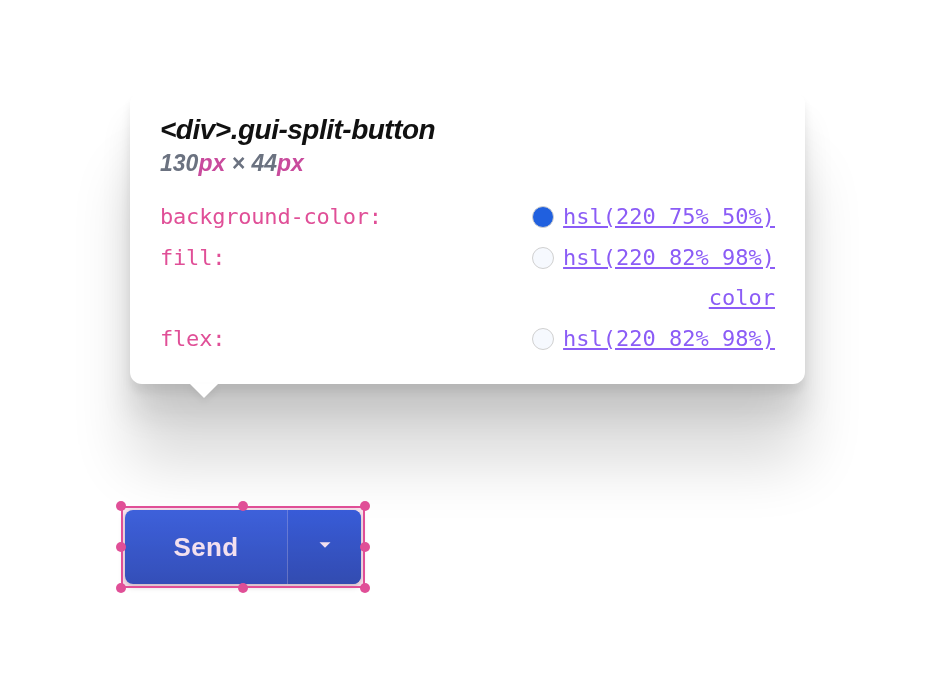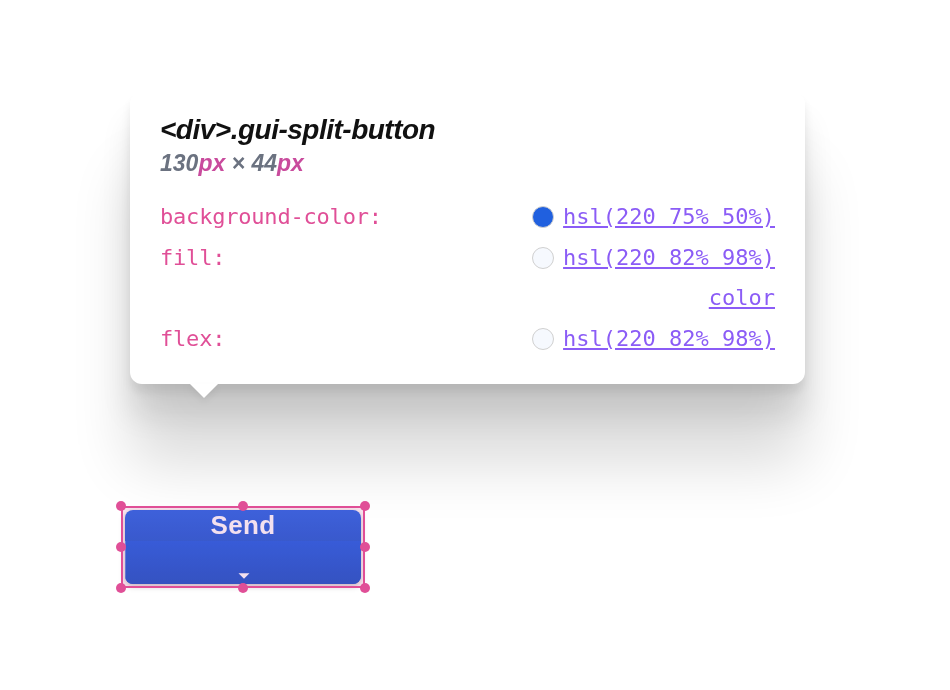--- a/index.html
+++ b/index.html
@@ -94,21 +94,20 @@
     .split-button {
       position:absolute; inset:4px;
       background: hsl(220 75% 50%);
       background: linear-gradient(180deg, hsl(220 80% 52%), hsl(220 78% 42%));
       border-radius: 8px;
       display:flex;
       color: hsl(220 82% 98%);
       font-family:-apple-system, BlinkMacSystemFont, "Segoe UI", Arial, sans-serif;
       box-shadow: 0 2px 6px rgba(0,0,0,.25);
       overflow:hidden;
-      flex-direction:column;
     }
     .sb-main {
       flex:1 1 auto;
       display:flex; align-items:center; justify-content:center;
       font-size: 26px; font-weight:600;
       letter-spacing:.3px;
       background:transparent;
     }
     .sb-chev {
       flex:0 0 74px;

